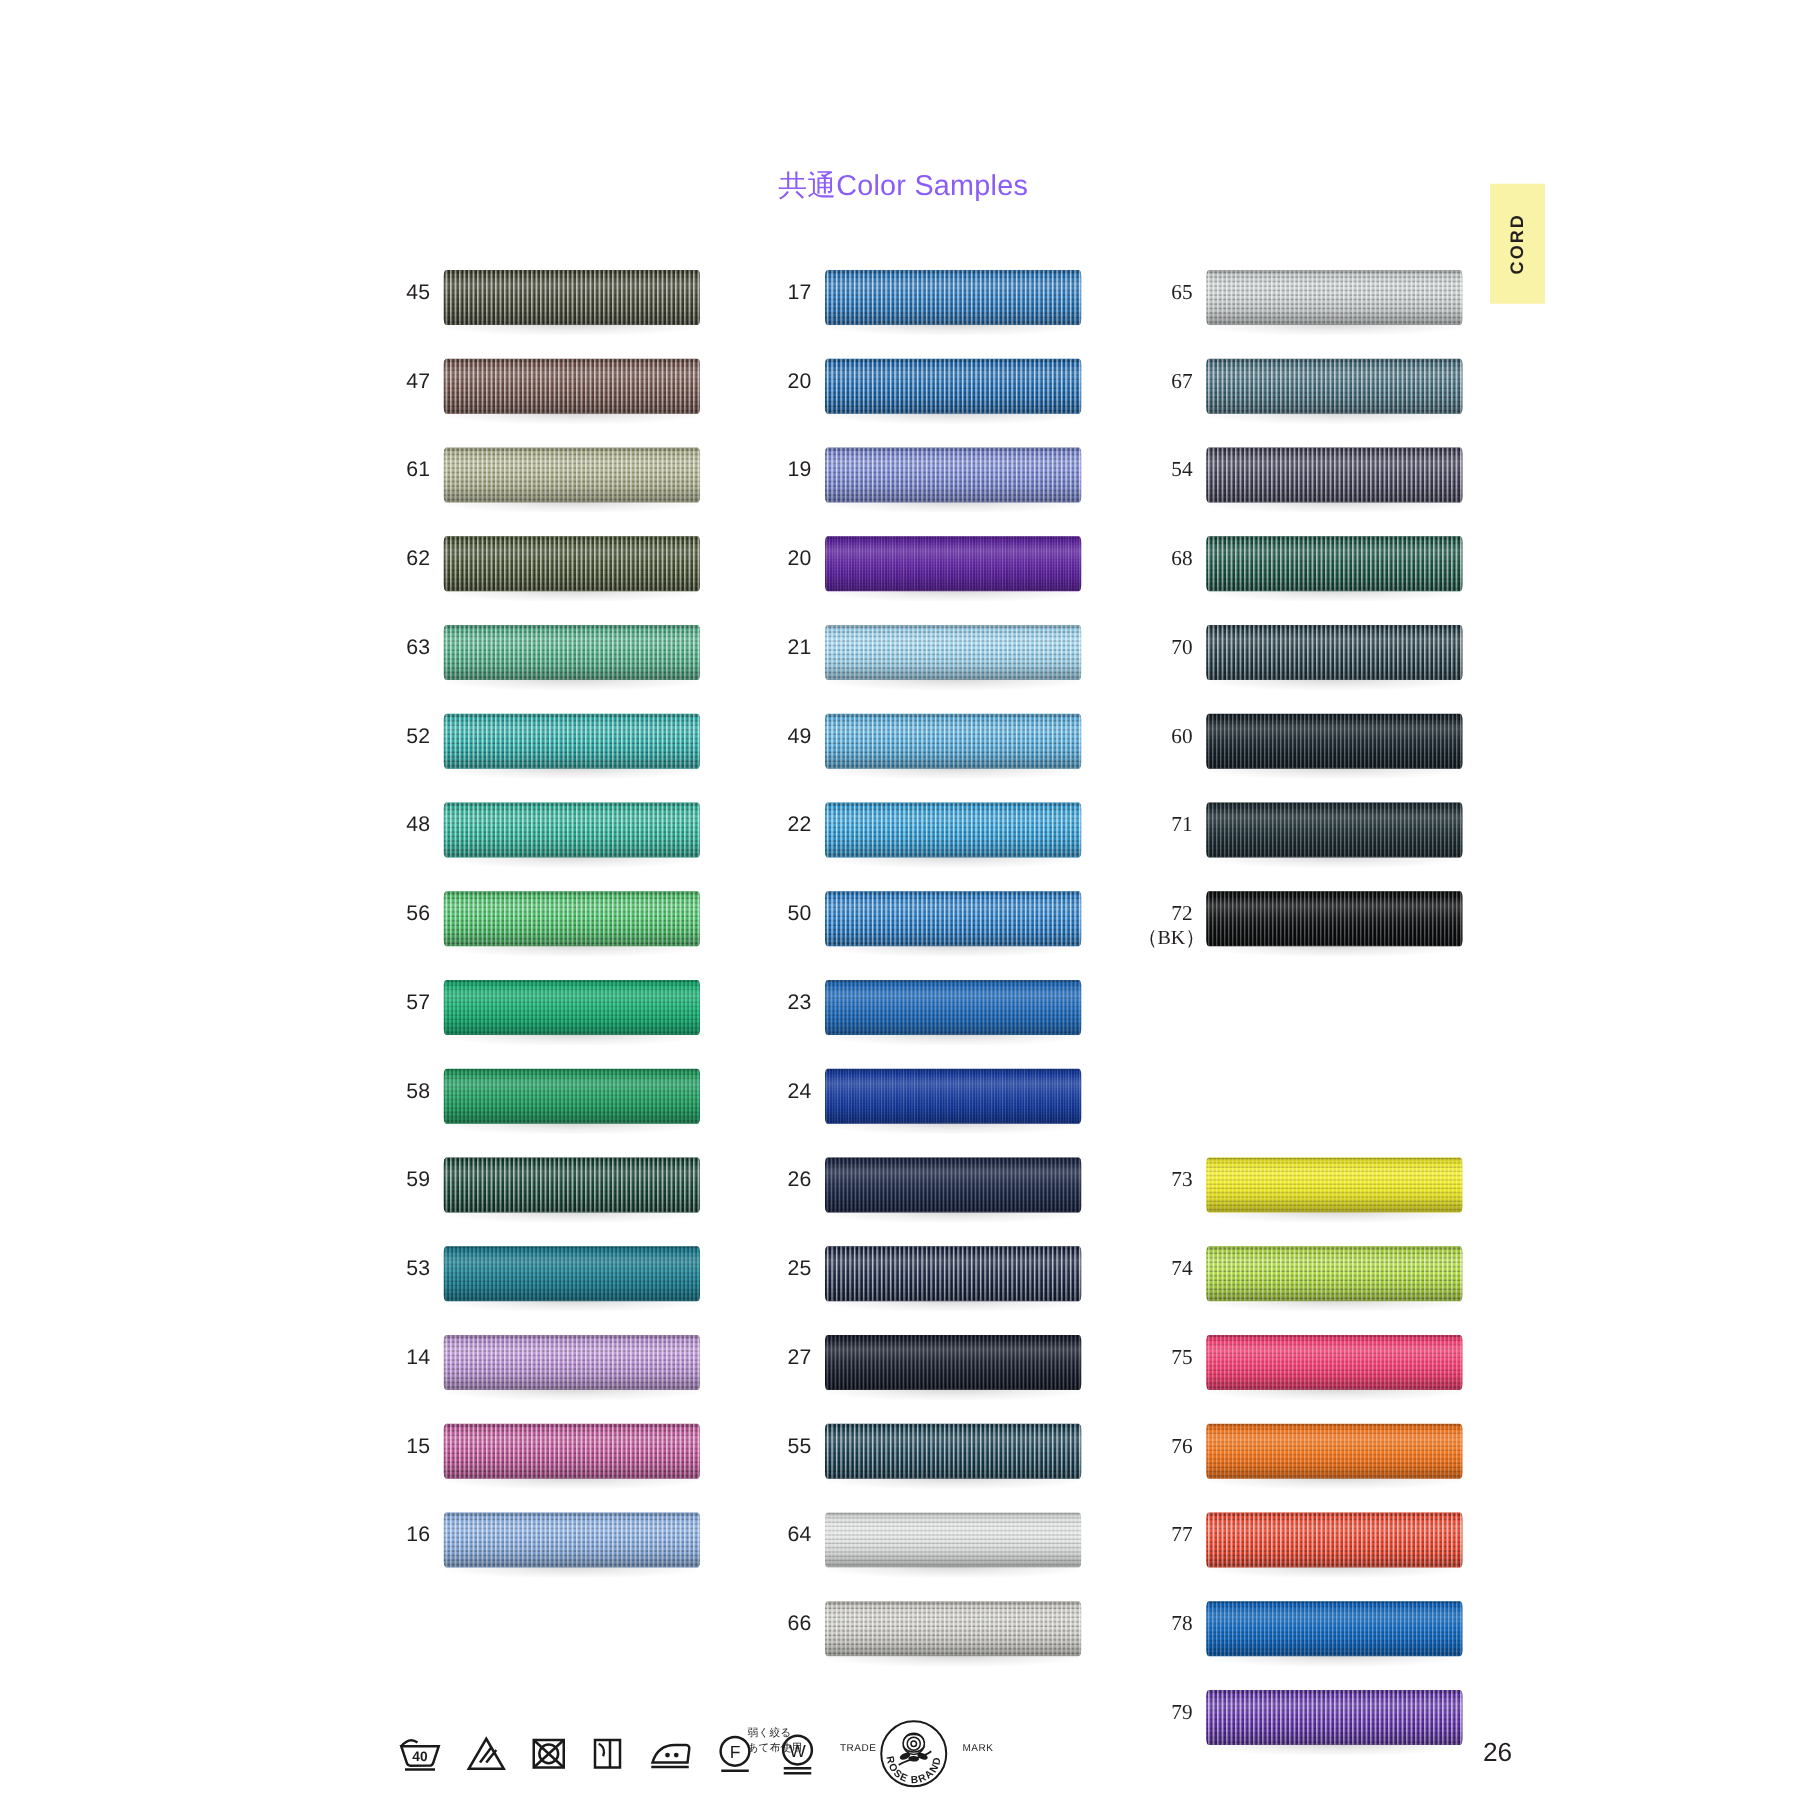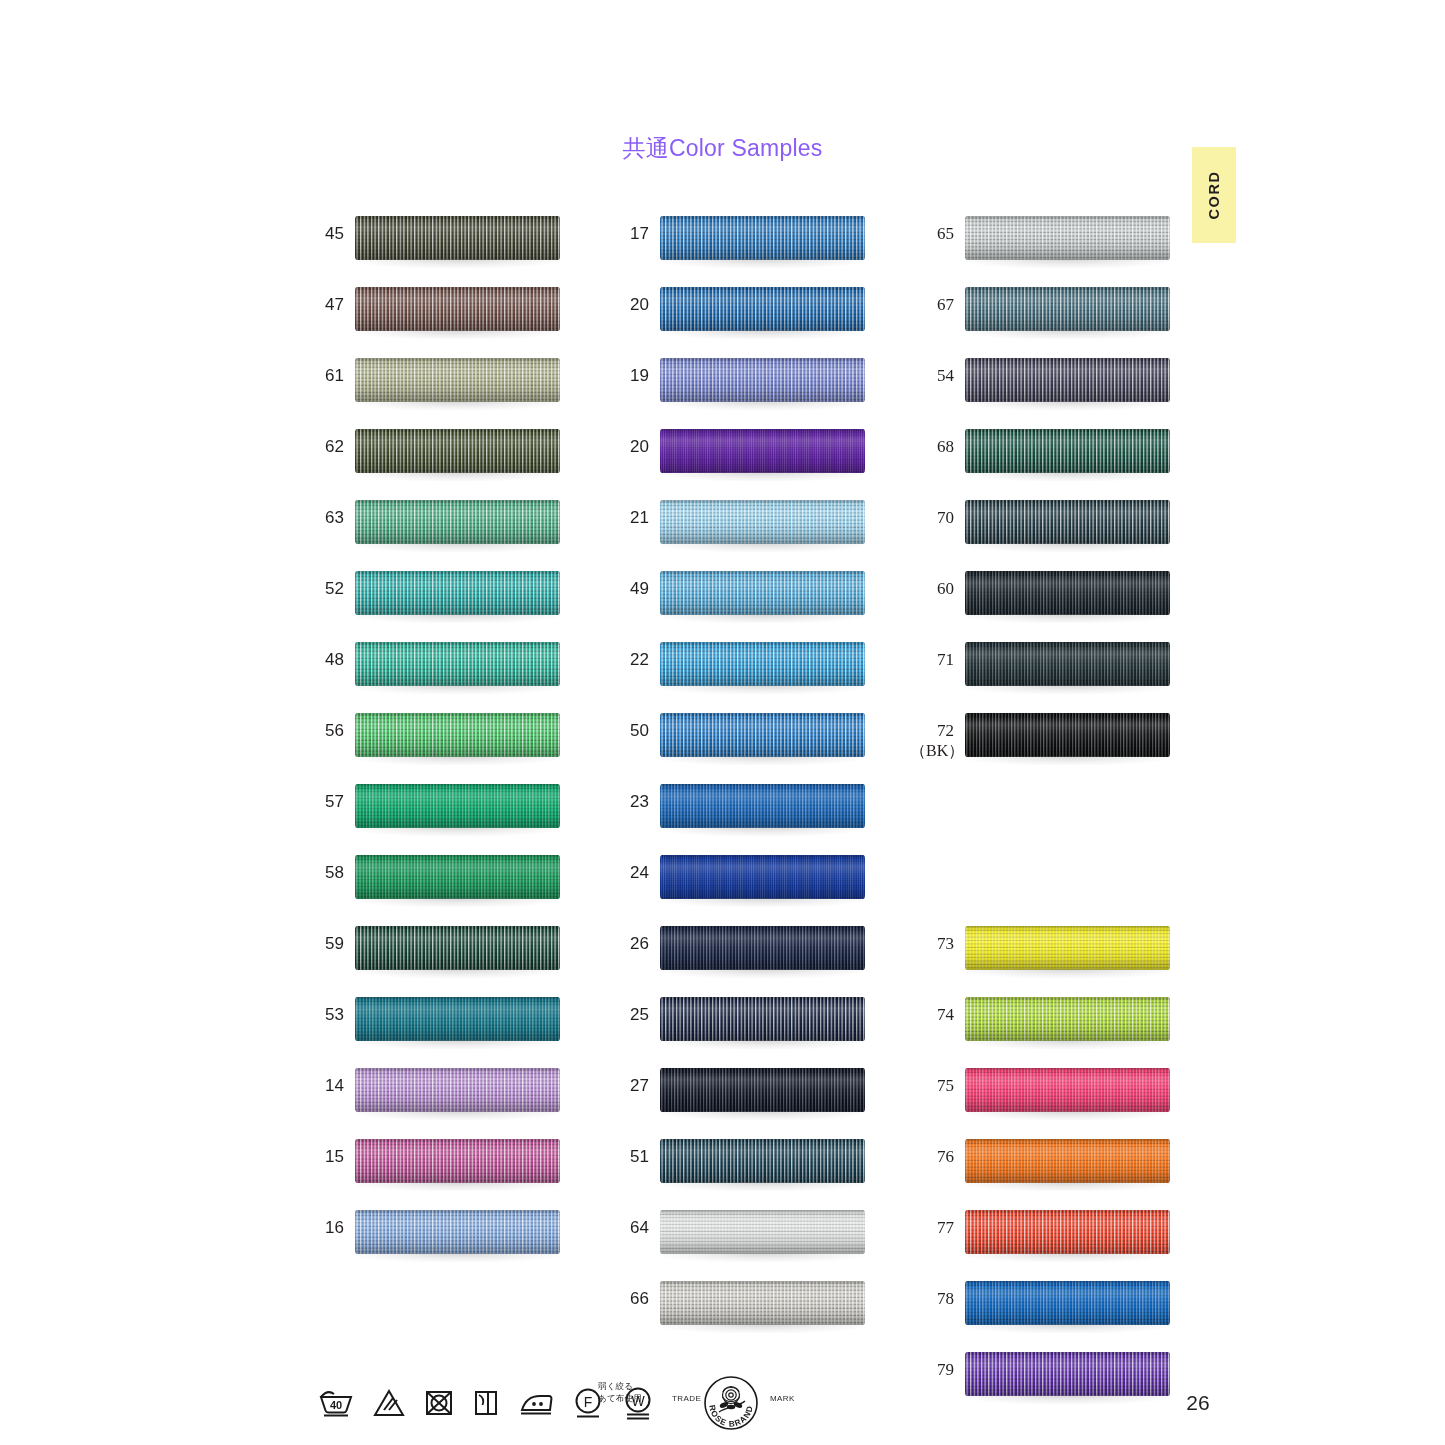--- a/index.html
+++ b/index.html
@@ -492,21 +492,21 @@
       <div class="swatch-row">
         <div class="swatch-label">27</div>
         <div class="swatch-holder">
           <div class="swatch" style="background: rgb(12, 18, 34);">
             <div class="weave"></div>
             <div class="shade"></div>
           </div>
         </div>
       </div>
       <div class="swatch-row">
-        <div class="swatch-label">51</div>
+        <div class="swatch-label">55</div>
         <div class="swatch-holder">
           <div class="swatch heather" style="background: rgb(18, 59, 78);">
             <div class="weave"></div>
             <div class="shade"></div>
           </div>
         </div>
       </div>
       <div class="swatch-row">
         <div class="swatch-label">64</div>
         <div class="swatch-holder">

